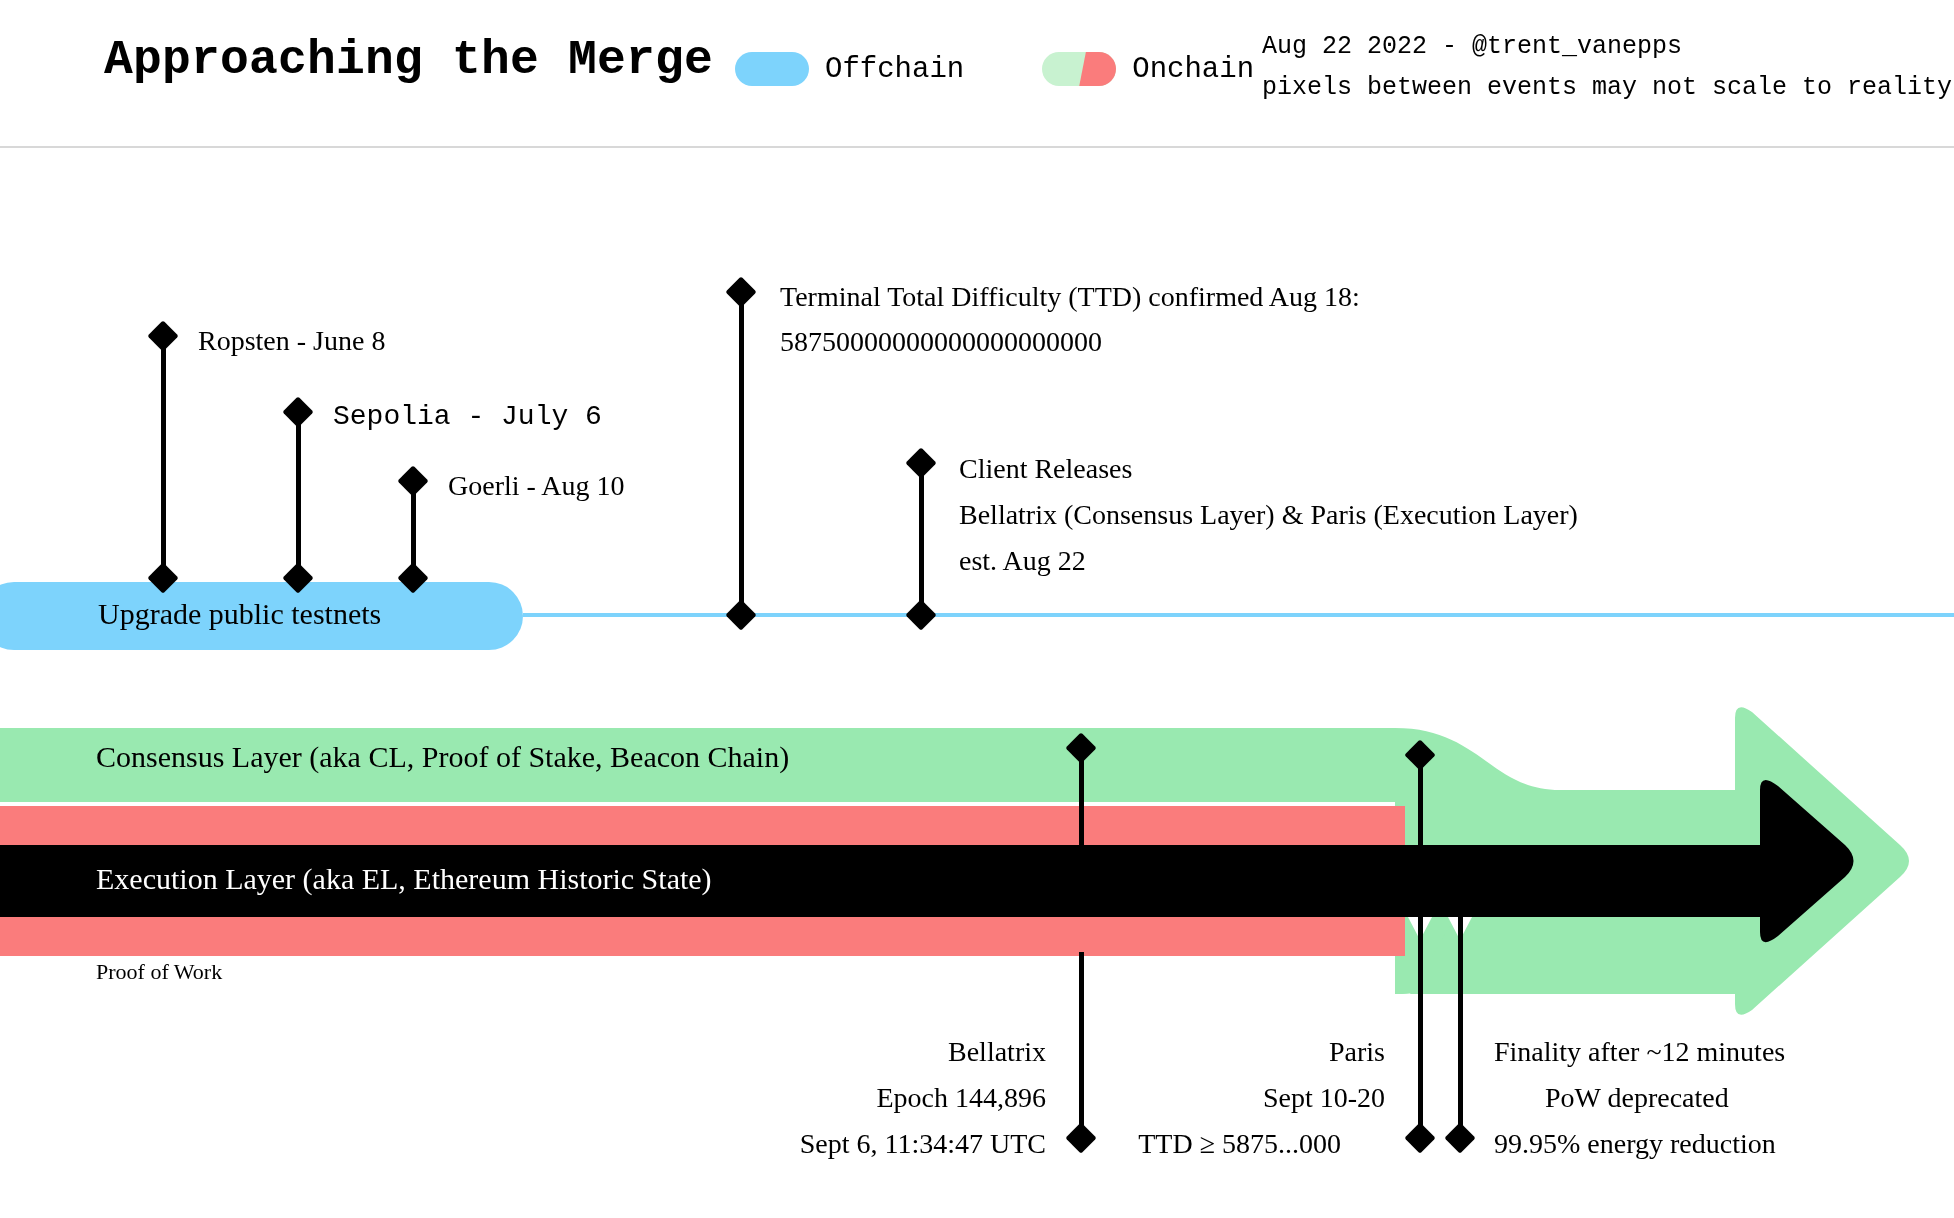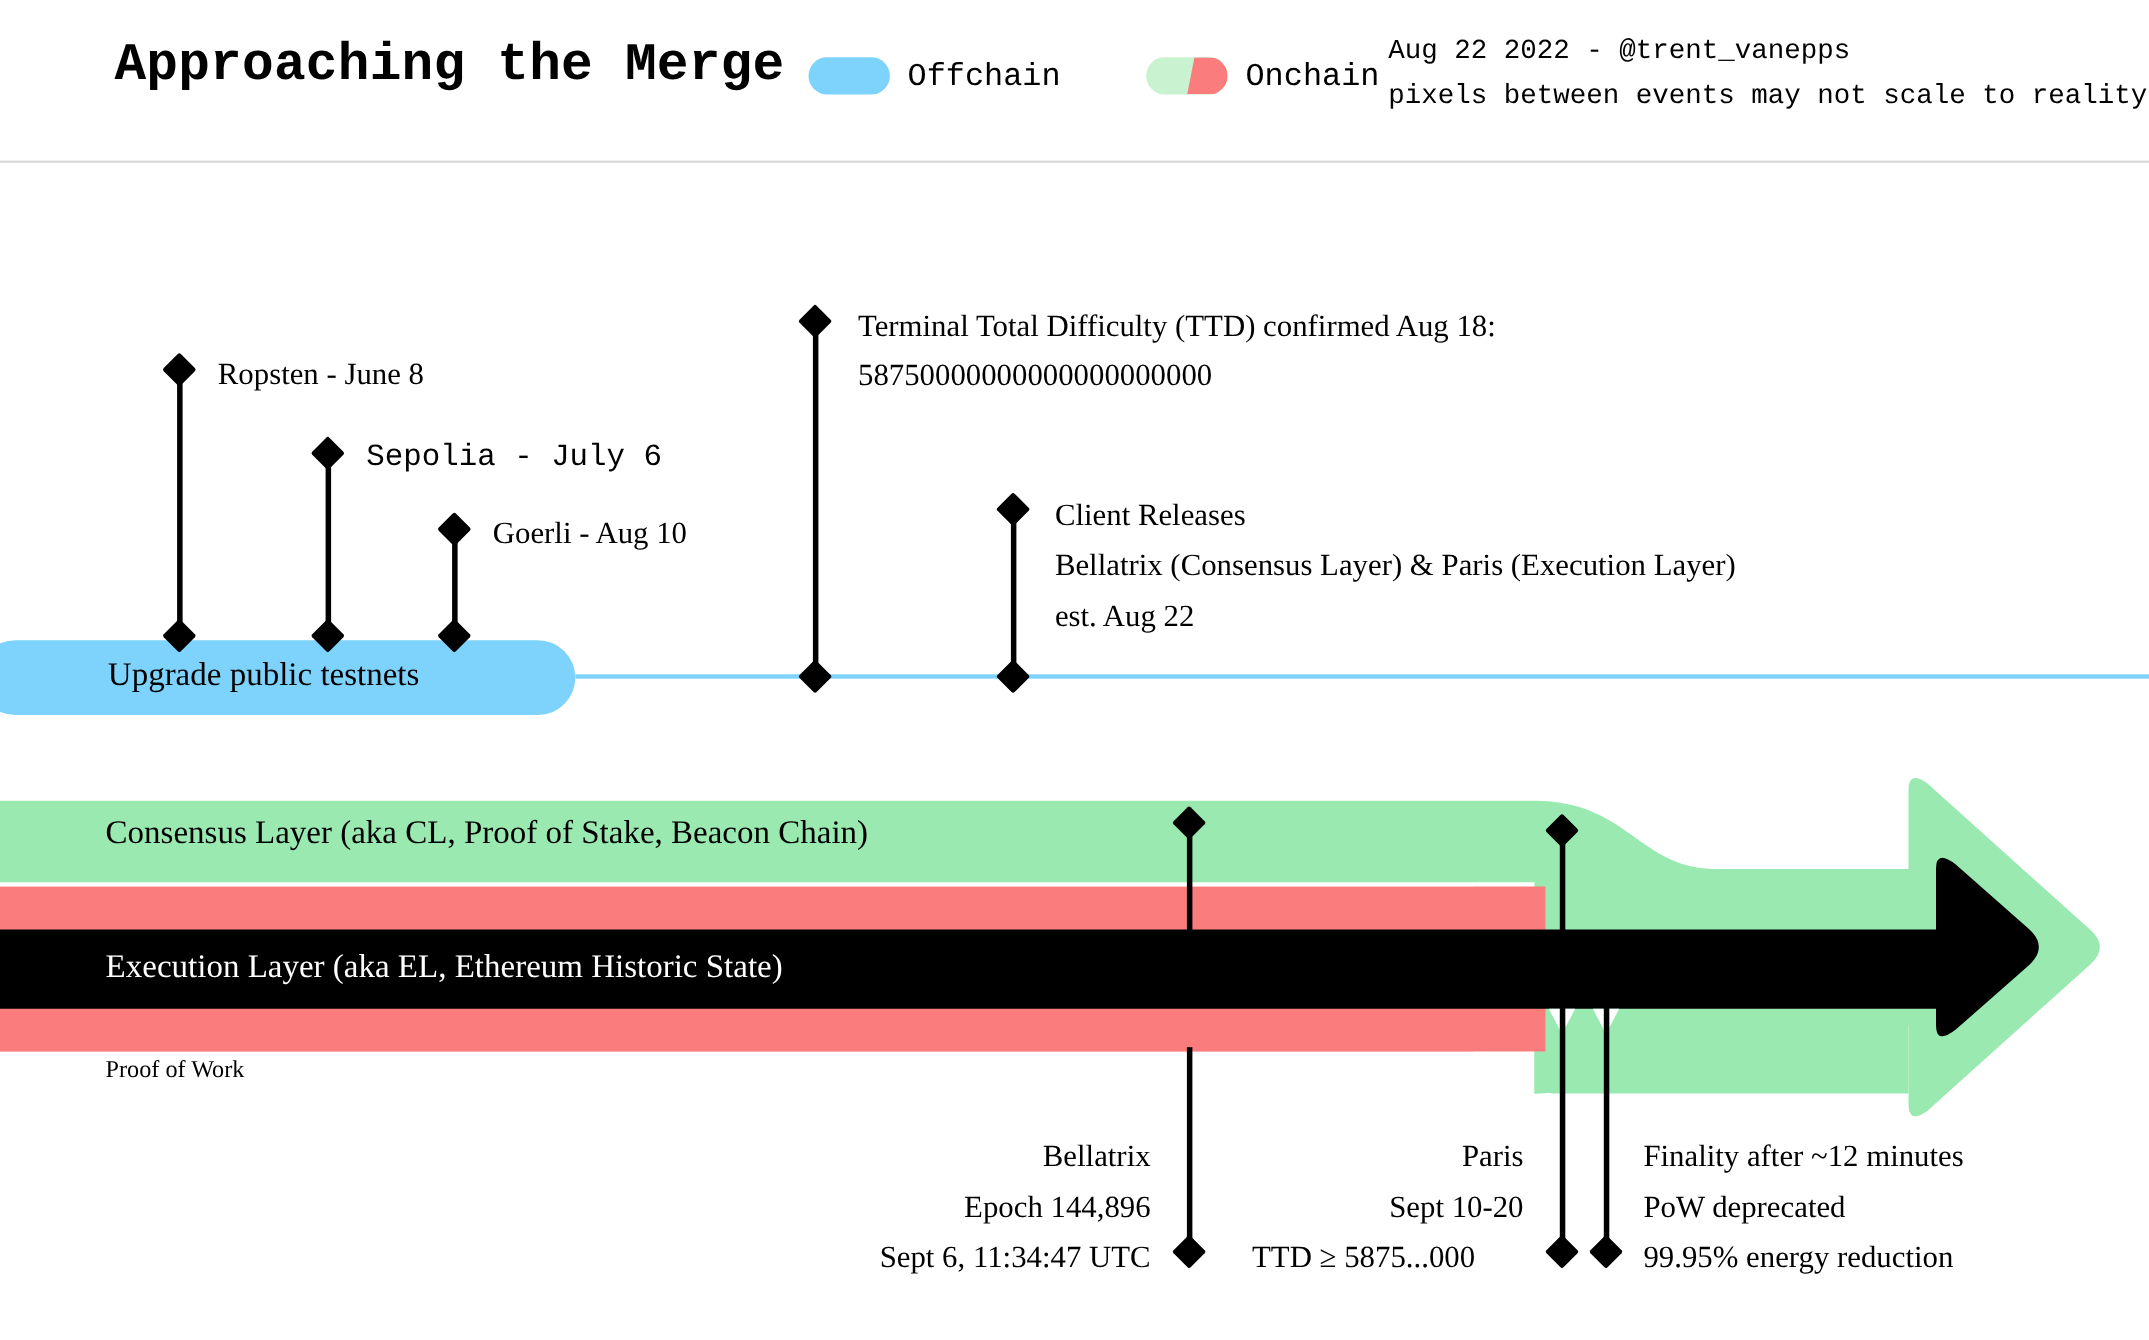--- a/index.html
+++ b/index.html
@@ -159,16 +159,16 @@
   <div class="vline" style="left:1418px;top:755px;height:100px;"></div>
   <div class="vline" style="left:1418px;top:908px;height:229px;"></div>
   <div class="diamond" style="left:1409px;top:1127px;"></div>
   <div class="dlabel right" style="left:1015px;top:1029px;width:370px;">Paris</div>
   <div class="dlabel right" style="left:1015px;top:1075px;width:370px;">Sept 10-20</div>
   <div class="dlabel right" style="left:971px;top:1121px;width:370px;">TTD ≥ 5875...000</div>
 
   <div class="vline" style="left:1458px;top:908px;height:229px;"></div>
   <div class="diamond" style="left:1449px;top:1127px;"></div>
   <div class="dlabel" style="left:1494px;top:1029px;">Finality after ~12 minutes</div>
-  <div class="dlabel" style="left:1494px;top:1075px;">PoW deprecated</div>
+  <div class="dlabel" style="left:1545px;top:1075px;">PoW deprecated</div>
   <div class="dlabel" style="left:1494px;top:1121px;">99.95% energy reduction</div>
 
 </div>
 
 </body></html>

